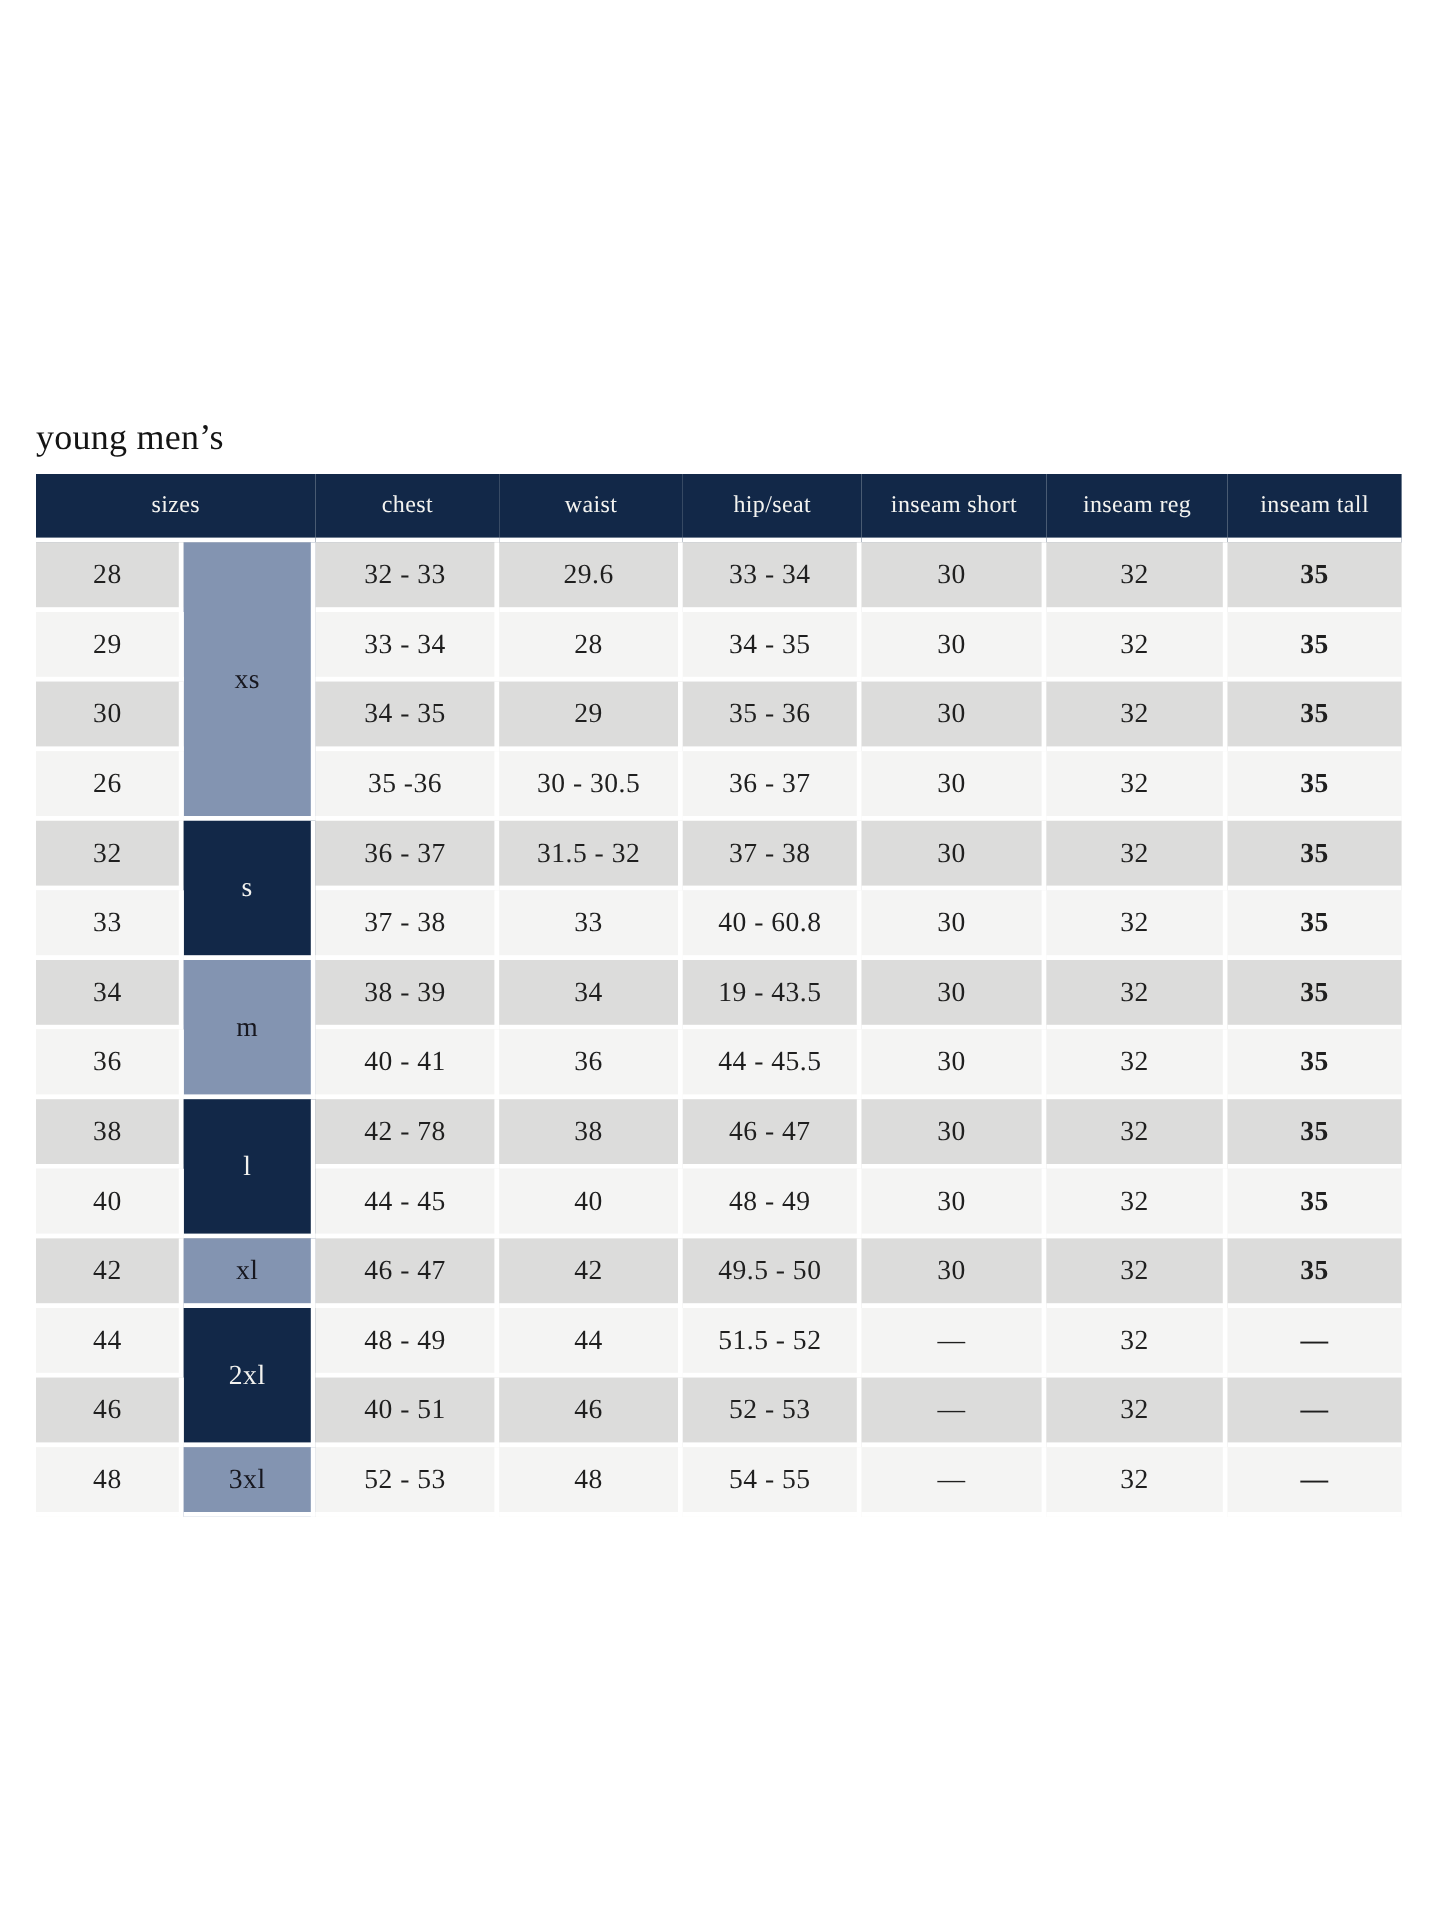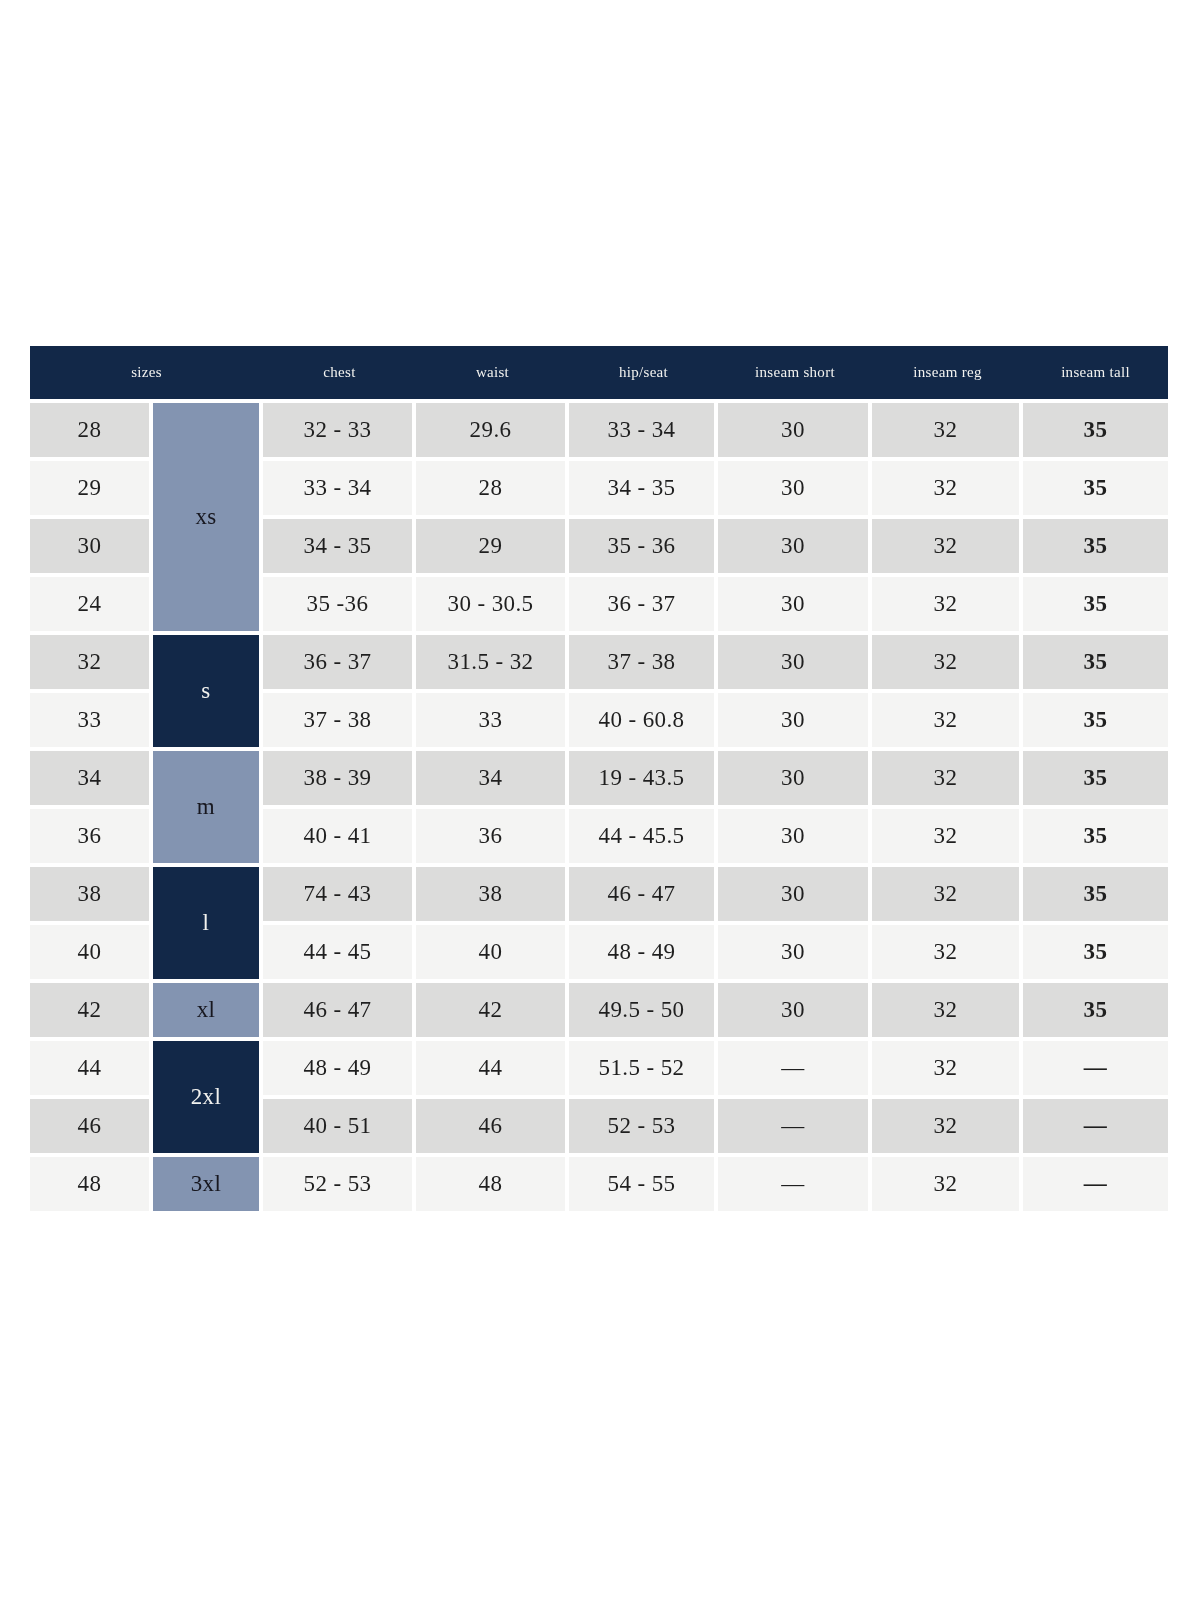--- a/index.html
+++ b/index.html
@@ -24,21 +24,21 @@
   table.size-chart {
     border-collapse: separate;
     border-spacing: 0;
     table-layout: fixed;
     width: 1138px;
   }
   table.size-chart th {
     background: var(--navy, #122848);
     color: #f3f3f0;
     font-weight: normal;
-    font-size: 15px;
+    font-size: 20px;
     height: 51px;
     text-align: center;
     vertical-align: middle;
     border: none;
     border-bottom: 4px solid #ffffff;
     letter-spacing: 0.3px;
   }
   table.size-chart td {
     font-size: 23px;
     color: #1f1f1f;
@@ -59,20 +59,21 @@
   }
   table.size-chart td.group.dark {
     background: var(--navy, #122848);
     color: #f2f2ef;
   }
 </style>
 </head>
 <body>
 
 <div class="page">
+  <h2 class="page-title">young men’s</h2>
 
   <table class="size-chart">
     <colgroup>
       <col style="width:123px">
       <col style="width:110px">
       <col style="width:153px">
       <col style="width:153px">
       <col style="width:149px">
       <col style="width:154px">
       <col style="width:151px">
@@ -112,21 +113,21 @@
         <tr class="even">
           <td>30</td>
           <td>34 - 35</td>
           <td>29</td>
           <td>35 - 36</td>
           <td>30</td>
           <td>32</td>
           <td>35</td>
         </tr>
         <tr class="odd">
-          <td>24</td>
+          <td>26</td>
           <td>35 -36</td>
           <td>30 - 30.5</td>
           <td>36 - 37</td>
           <td>30</td>
           <td>32</td>
           <td>35</td>
         </tr>
         <tr class="even">
           <td>32</td>
           <td rowspan="2" class="group dark">s</td>
@@ -161,21 +162,21 @@
           <td>40 - 41</td>
           <td>36</td>
           <td>44 - 45.5</td>
           <td>30</td>
           <td>32</td>
           <td>35</td>
         </tr>
         <tr class="even">
           <td>38</td>
           <td rowspan="2" class="group dark">l</td>
-          <td>74 - 43</td>
+          <td>42 - 78</td>
           <td>38</td>
           <td>46 - 47</td>
           <td>30</td>
           <td>32</td>
           <td>35</td>
         </tr>
         <tr class="odd">
           <td>40</td>
           <td>44 - 45</td>
           <td>40</td>

